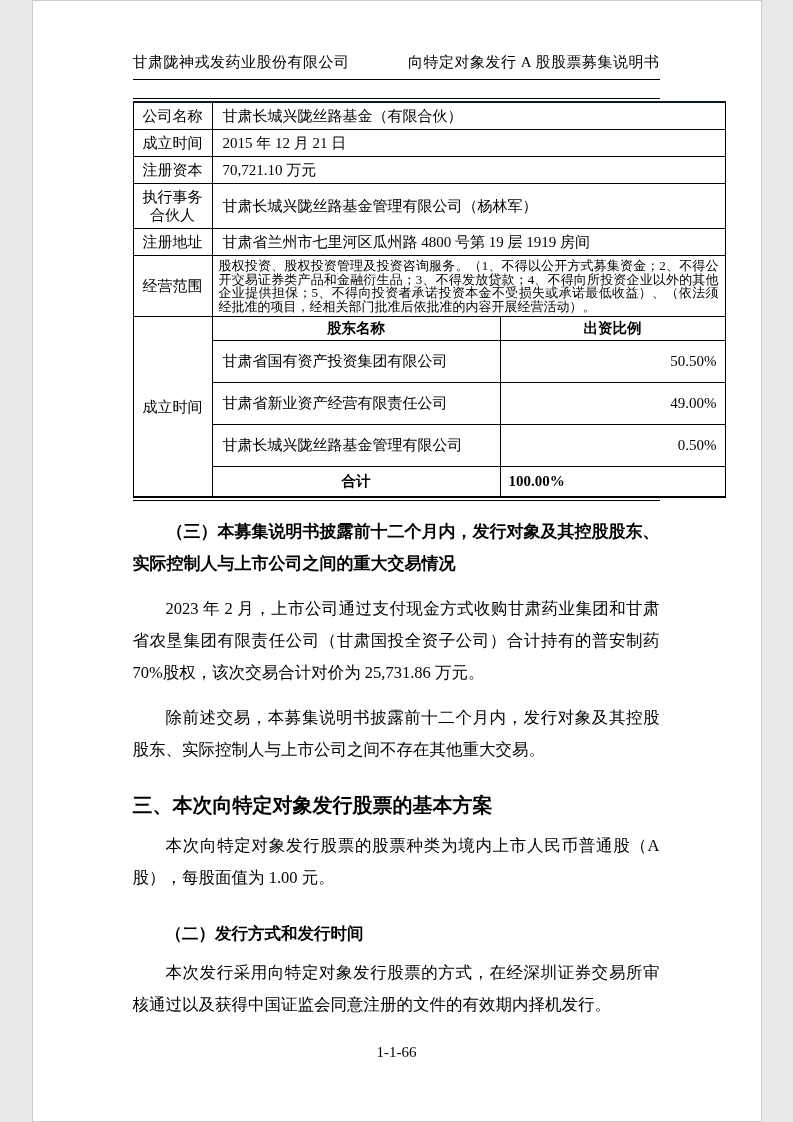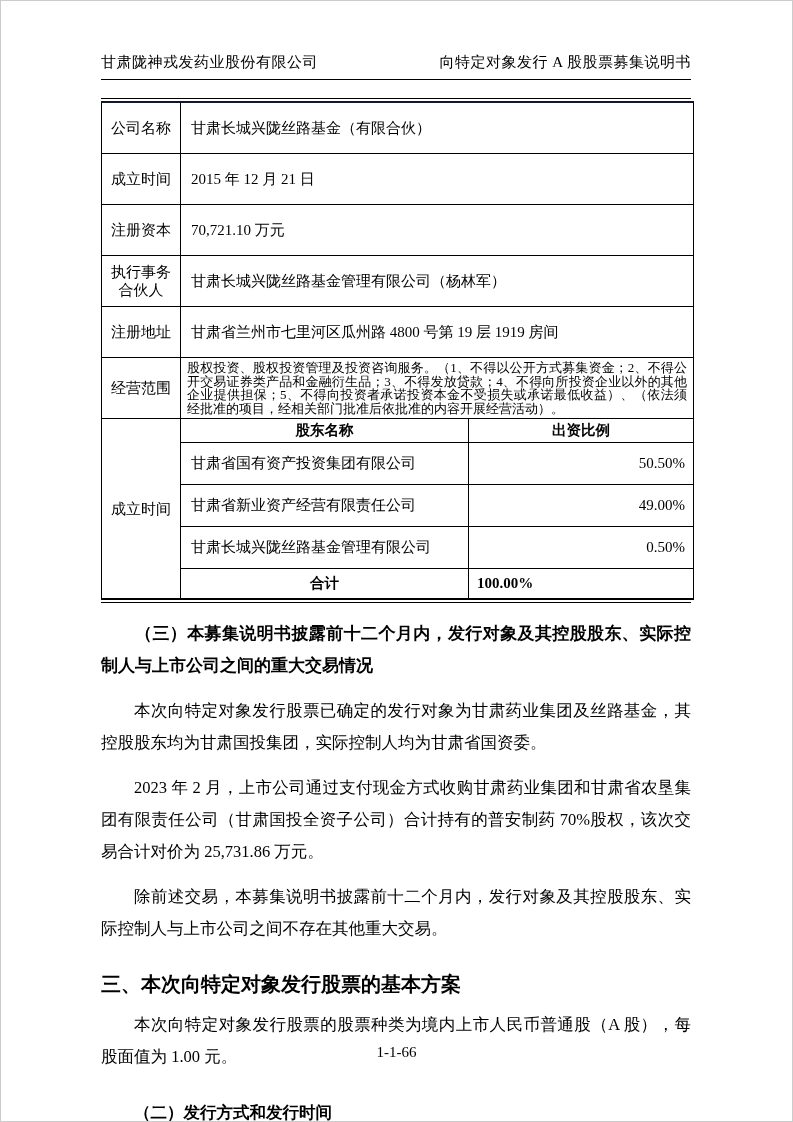--- a/index.html
+++ b/index.html
@@ -1,18 +1,18 @@
 <!DOCTYPE html>
 <html><head>
 <meta charset="utf-8">
 <style>
   * { margin:0; padding:0; box-sizing:border-box; }
   html,body { background:#e8e8e8; }
   .page {
-    width:793px; height:1122px; margin:0 auto; background:#ffffff;
+    width:730px; height:1122px; margin:0 auto; background:#ffffff;
     color:#000; font-family:"Liberation Serif","DejaVu Serif",serif;
     position:relative; padding:52px 101px 0 100px; overflow:hidden;
     border:1px solid #cccccc;
   }
   
   .doc-header {
     display:flex; justify-content:space-between; align-items:flex-end;
     font-size:15px; padding-bottom:7px; border-bottom:1px solid #000;
     letter-spacing:0.5px;
   }
@@ -22,21 +22,21 @@
     border-top:1px solid #000; border-bottom:1px solid #000;
     padding:2px 0;
   }
   table.info-table {
     width:100%; border-collapse:collapse; table-layout:fixed;
     font-size:15px;
     border-top:2px solid #0f172a; border-bottom:2px solid #000;
   }
   table.info-table td { border:1px solid #000; vertical-align:middle; }
   td.label-cell  { text-align:center; padding:4px 8px; line-height:18px; }
-  td.value-cell  { text-align:left; padding:16px 10px; line-height:18px; }
+  td.value-cell  { text-align:left; padding:4px 10px; line-height:18px; }
   td.scope-cell  { font-size:13px; line-height:13.5px; padding:3px 6px; text-align:justify; }
   td.eq-head     { text-align:center; font-weight:bold; padding:2px 4px;
                    font-family:"Liberation Sans","DejaVu Sans",sans-serif; font-size:14.5px; }
   td.eq-name     { text-align:left; padding:11px 10px; }
   td.eq-ratio    { text-align:right; padding:5px 8px; }
   td.eq-total    { text-align:center; font-weight:bold; padding:5px 4px;
                    font-family:"Liberation Sans","DejaVu Sans",sans-serif; font-size:14.5px; }
   td.eq-total-ratio { font-weight:bold; padding:5px 8px; }
   
   .h-sub {
@@ -124,21 +124,20 @@
         </tr>
         <tr>
           <td class="eq-total">合计</td>
           <td class="eq-total-ratio">100.00%</td>
         </tr>
       </tbody>
     </table>
   </div>
 
   <div class="h-sub">（三）本募集说明书披露前十二个月内，发行对象及其控股股东、实际控制人与上市公司之间的重大交易情况</div>
-  <p class="para">本次向特定对象发行股票已确定的发行对象为甘肃药业集团及丝路基金，其控股股东均为甘肃国投集团，实际控制人均为甘肃省国资委。</p>
   <p class="para">2023 年 2 月，上市公司通过支付现金方式收购甘肃药业集团和甘肃省农垦集团有限责任公司（甘肃国投全资子公司）合计持有的普安制药 70%股权，该次交易合计对价为 25,731.86 万元。</p>
   <p class="para">除前述交易，本募集说明书披露前十二个月内，发行对象及其控股股东、实际控制人与上市公司之间不存在其他重大交易。</p>
 
   <div class="h-main">三、本次向特定对象发行股票的基本方案</div>
 
   <p class="para">本次向特定对象发行股票的股票种类为境内上市人民币普通股（A 股），每股面值为 1.00 元。</p>
 
   <div class="h-sub2">（二）发行方式和发行时间</div>
   <p class="para">本次发行采用向特定对象发行股票的方式，在经深圳证券交易所审核通过以及获得中国证监会同意注册的文件的有效期内择机发行。</p>
 

